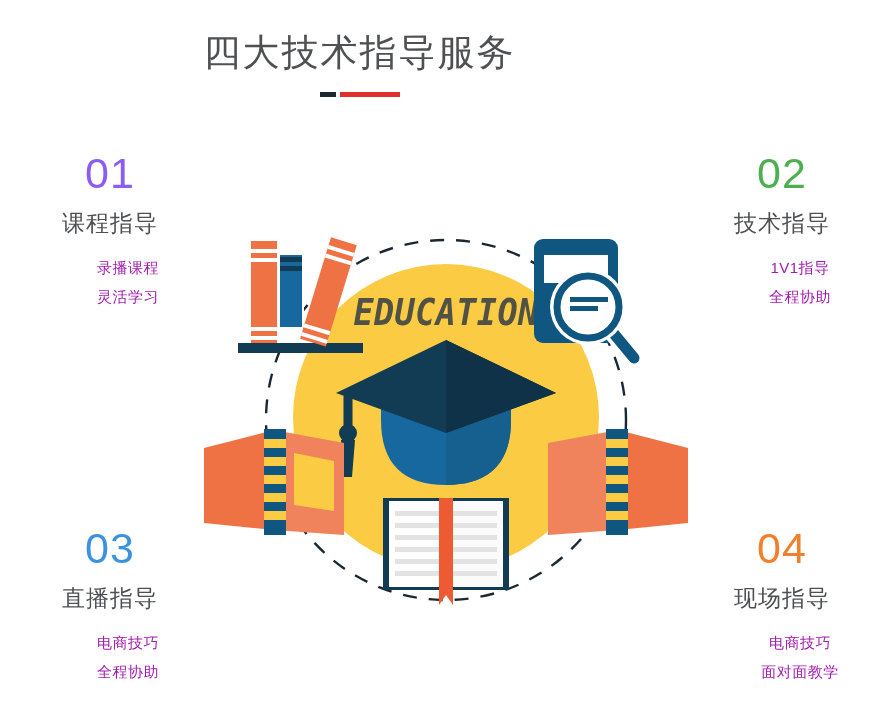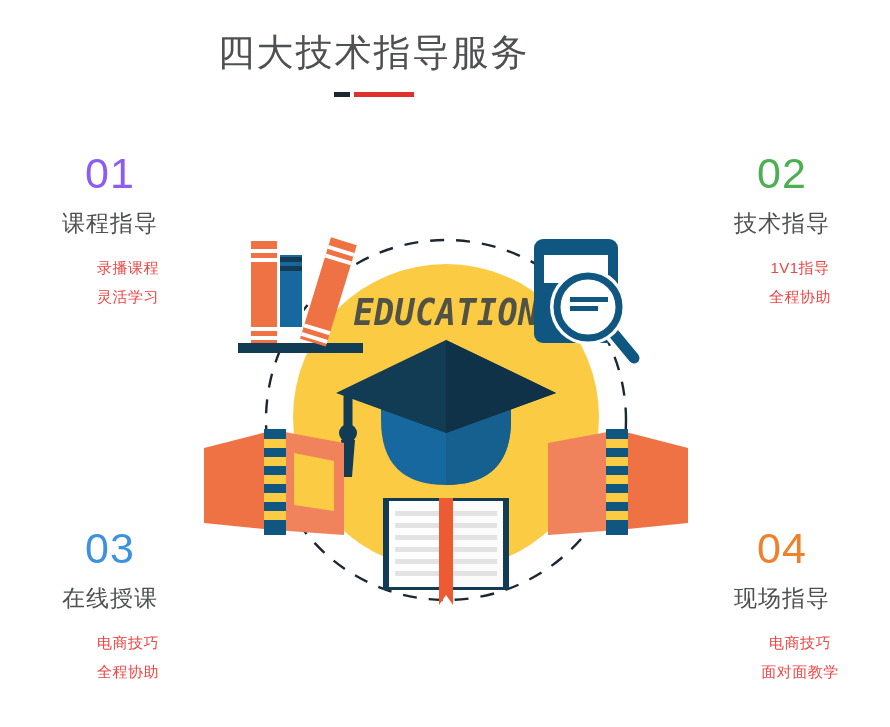--- a/index.html
+++ b/index.html
@@ -12,21 +12,21 @@
     height: 727px;
     position: relative;
     overflow: hidden;
     font-family: "Liberation Sans", "DejaVu Sans", sans-serif;
     color: #58595b;
   }
 
   
   .header {
     position: absolute;
-    top: 0; left: 18px;
+    top: 0; left: 4px;
     width: 711px;
     text-align: center;
   }
   .page-title {
     margin: 0;
     padding-top: 30px;
     font-size: 37px;
     font-weight: 400;
     letter-spacing: 2px;
     color: #4f5052;
@@ -77,21 +77,21 @@
   .item-title {
     font-size: 23px;
     font-weight: 400;
     color: #4f5052;
     letter-spacing: 1px;
     line-height: 1.3;
     margin-bottom: 14px;
   }
   .item-sub {
     font-size: 15px;
-    color: #ef4444;
+    color: #a21caf;
     line-height: 1.95;
     letter-spacing: 0.5px;
     margin-left: 36px;
   }
 
   
   .illustration {
     position: absolute;
     left: 196px;
     top: 205px;
@@ -121,21 +121,21 @@
 
 <div class="item item-02">
   <div class="item-number num-02">02</div>
   <div class="item-title">技术指导</div>
   <div class="item-sub">1V1指导</div>
   <div class="item-sub">全程协助</div>
 </div>
 
 <div class="item item-03">
   <div class="item-number num-03">03</div>
-  <div class="item-title">在线授课</div>
+  <div class="item-title">直播指导</div>
   <div class="item-sub">电商技巧</div>
   <div class="item-sub">全程协助</div>
 </div>
 
 <div class="item item-04">
   <div class="item-number num-04">04</div>
   <div class="item-title">现场指导</div>
   <div class="item-sub">电商技巧</div>
   <div class="item-sub">面对面教学</div>
 </div>

